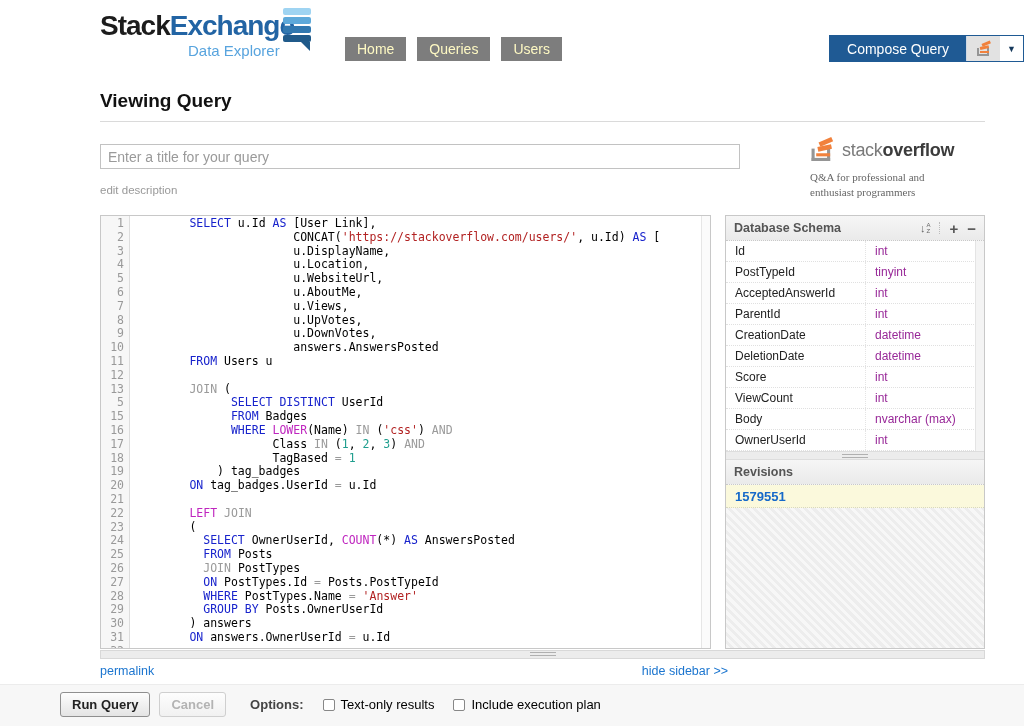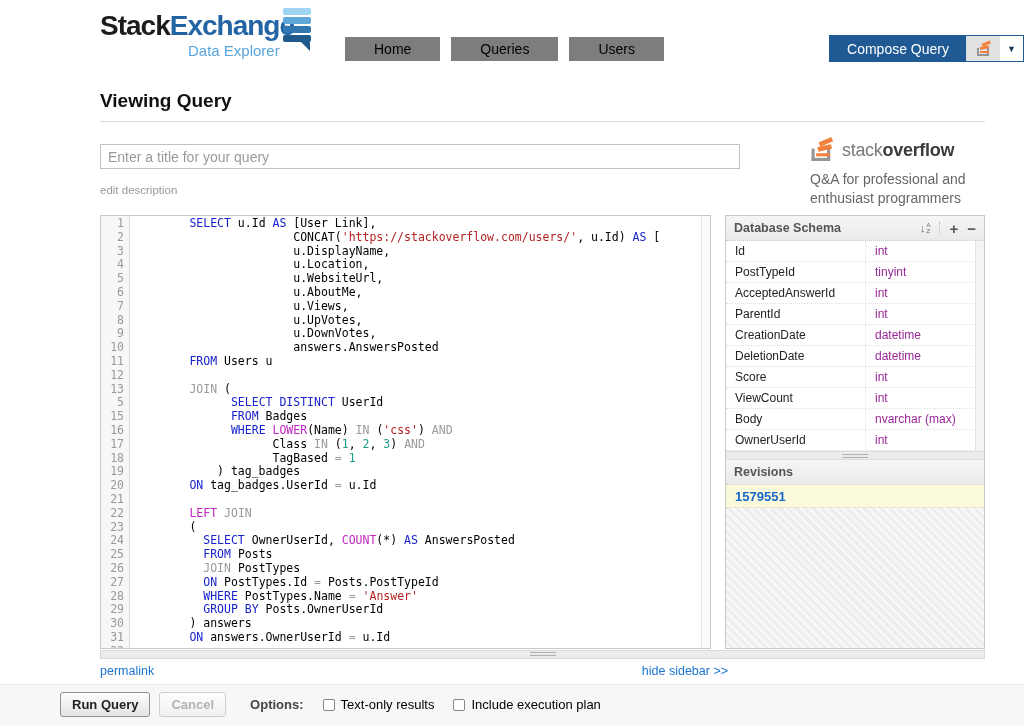--- a/index.html
+++ b/index.html
@@ -12,21 +12,21 @@
   .logo-stack { color:#1c1c1c; }
   .logo-exchange { color:#2264a4; }
   .logo-sub { font-size:15px; color:#58a4de; margin-top:2px; margin-left:88px; }
   .logo-icon { position:absolute; left:283px; top:8px; width:30px; height:46px; }
   .logo-bar { width:28px; height:7px; border-radius:2px; margin-bottom:2px; }
   .b1{background:#9fd4f2;} .b2{background:#5ea9da;} .b3{background:#3178b0;} .b4{background:#205a8a;}
   .logo-tail { position:absolute; right:3px; top:34px; width:0; height:0;
                border-top:9px solid #205a8a; border-left:9px solid transparent; }
 
   .nav { position:absolute; left:345px; top:37px; display:flex; gap:11px; }
-  .nav-btn { background:#7d7d7d; color:#000000; font-size:14px; padding:4px 29px; border:none;
+  .nav-btn { background:#7d7d7d; color:#fef9c3; font-size:14px; padding:4px 12px; border:none;
              cursor:pointer; font-family:inherit; }
 
   .compose { position:absolute; right:0; top:35px; display:flex; border:1px solid #1f5a94; height:27px; }
   .compose-btn { background:#1f5a94; color:#fff; font-size:14px; padding:4px 17px; border:none;
                  cursor:pointer; font-family:inherit; }
   .compose-icon-box { width:34px; background:#e2e2e2; display:flex; align-items:center;
                       justify-content:center; border-left:1px solid #cfd9e4; cursor:pointer; }
   .compose-caret { width:23px; background:#fff; display:flex; align-items:center;
                    justify-content:center; color:#16395c; font-size:9px; cursor:pointer; }
 
@@ -47,21 +47,21 @@
   .title-input { position:absolute; left:100px; top:144px; width:640px; height:25px;
                  border:1px solid #c2c2c2; font-size:14px; padding:0 7px; color:#333;
                  font-family:inherit; }
   .title-input::placeholder { color:#9a9a9a; }
   .edit-desc { position:absolute; left:100px; top:184px; font-size:11.5px; color:#999; cursor:pointer; }
 
   .so-badge { position:absolute; left:810px; top:140px; }
   .so-badge-row { display:flex; align-items:flex-end; gap:16px; }
   .so-badge-text { font-size:18px; color:#7a7a7a; letter-spacing:-0.3px; }
   .so-badge-text b { color:#3c3c3c; }
-  .so-tagline { margin-top:9px; font-size:14px; color:#666; line-height:1.35; }
+  .so-tagline { margin-top:9px; font-size:11px; color:#666; line-height:1.35;font-family:Liberation Serif, serif; }
 
   
   .editor { position:absolute; left:100px; top:215px; width:611px; height:434px;
             border:1px solid #c8c8c8; display:flex; background:#fff; overflow:hidden; }
   .gutter { width:29px; flex:none; background:#f7f7f7; border-right:1px solid #ddd; color:#999;
             font:11.5px/13.8px "DejaVu Sans Mono", monospace; text-align:right;
             padding:1px 5px 0 0; }
   .code { flex:1; overflow:hidden; font:11.5px/13.8px "DejaVu Sans Mono", monospace;
           padding:1px 0 0 4px; white-space:pre; cursor:text; }
   .code-line { height:13.8px; white-space:pre; }

